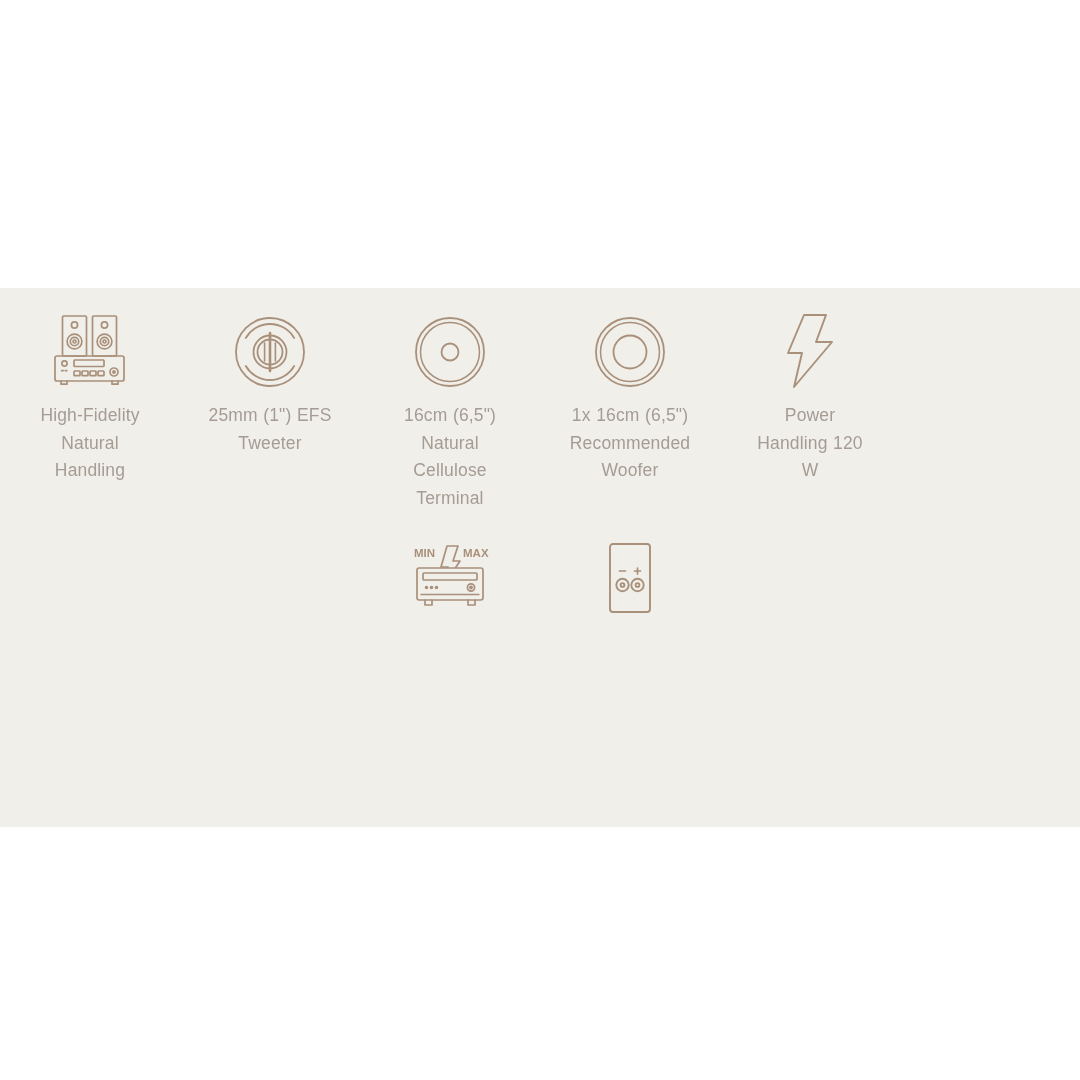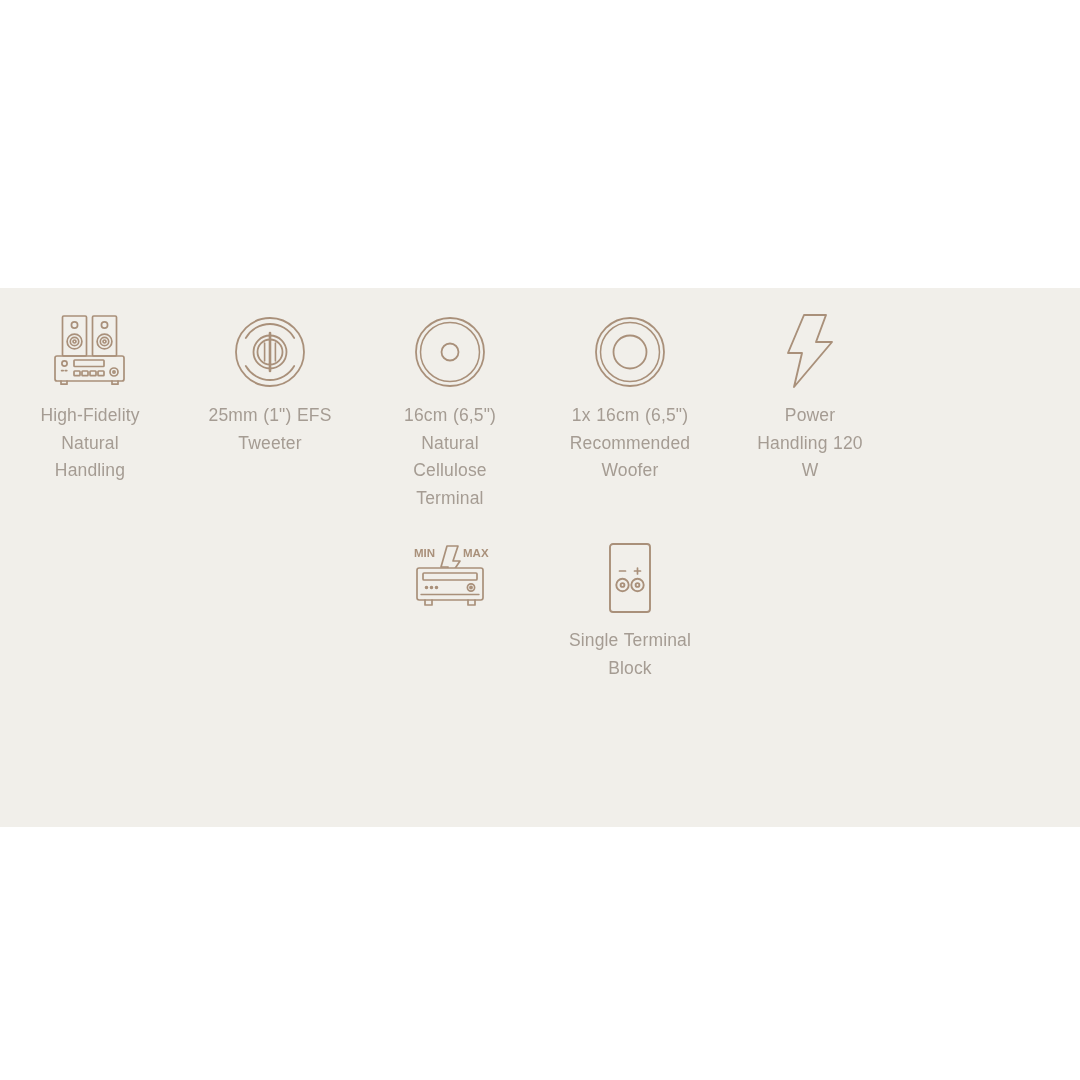--- a/index.html
+++ b/index.html
@@ -245,23 +245,19 @@
           <path d="M17.5 31 h6" stroke-width="1.7"></path>
 
           <path d="M32.5 31 h6 M35.5 28 v6" stroke-width="1.7"></path>
 
           <circle cx="20.5" cy="45" r="6.2"></circle>
           <circle cx="20.5" cy="45" r="1.9"></circle>
           <circle cx="35.5" cy="45" r="6.2"></circle>
           <circle cx="35.5" cy="45" r="1.9"></circle>
         </svg>
       </div>
-      <div class="spec-label">
-        <span>Single Terminal</span><br>
-        <span>Block</span>
-      </div>
     </div>
 
     <div class="spec-cell empty-cell"></div>
     <div class="spec-cell empty-cell"></div>
   </div>
 
 </div>
 
 </body></html>

